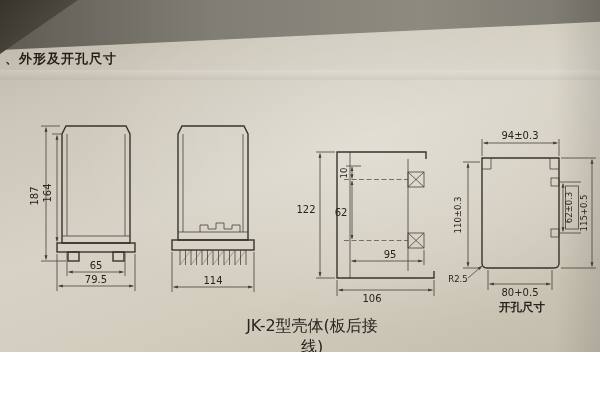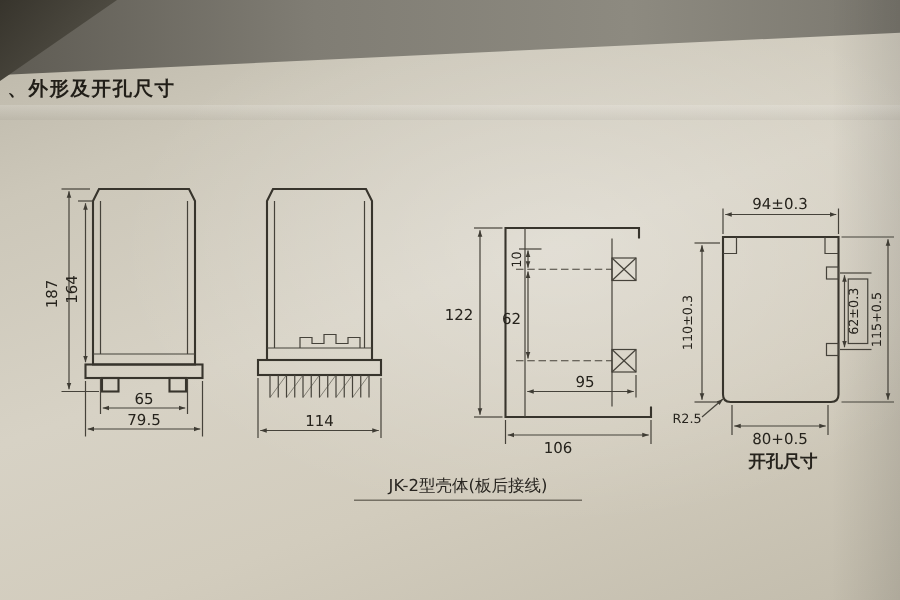--- a/index.html
+++ b/index.html
@@ -1,21 +1,21 @@
 <!DOCTYPE html>
 <html><head>
 <meta charset="utf-8">
 <style>
   * { box-sizing: border-box; }
   html, body { margin: 0; padding: 0; }
 
   .page {
     position: relative;
     width: 600px;
-    height: 400px;
+    height: 352px;
     overflow: hidden;
     background:
       radial-gradient(ellipse 420px 260px at 62% 42%, rgba(255,255,255,.28), rgba(255,255,255,0) 70%),
       linear-gradient(160deg, #b9b4a6 0%, #ccc7b9 22%, #d7d2c5 48%, #d2ccbd 70%, #c2bcac 100%);
     font-family: "DejaVu Sans", sans-serif;
   }
 
   .top-band {
     position: absolute; top: 0; left: 0; width: 100%; height: 52px;
     background: linear-gradient(to right, #5e5b53, #807d74 35%, #8d8a80 70%, #7b786f 100%);
@@ -36,21 +36,21 @@
     background: linear-gradient(to right, rgba(0,0,0,0), rgba(0,0,0,.10));
     pointer-events: none;
   }
 
   .heading {
     position: absolute; left: 5px; top: 50px;
     font-size: 13px; font-weight: bold; color: #211e18; letter-spacing: 1px;
   }
   .caption {
     position: absolute; left: 236px; top: 316px; width: 152px;
-    text-align: center; font-size: 11px; color: #282520;
+    text-align: center; font-size: 16px; color: #282520;
     padding-bottom: 2px; border-bottom: 1px solid rgba(55,50,40,.6);
   }
 
   svg.drawing { position: absolute; left: 0; top: 0; }
   svg.drawing .ol   { fill: none; stroke: #37342c; stroke-width: 1.4; }
   svg.drawing .thin { fill: none; stroke: #45423a; stroke-width: 0.8; }
   svg.drawing .cl   { fill: none; stroke: #45423a; stroke-width: 0.7; stroke-dasharray: 5 2.5; }
   svg.drawing .dim  { fill: none; stroke: #45423a; stroke-width: 0.8; }
   svg.drawing .hatch{ fill: none; stroke: #45423a; stroke-width: 0.6; opacity: .65; }
   svg.drawing text  { fill: #26231d; font-family: "DejaVu Sans", sans-serif; font-size: 10px; }

